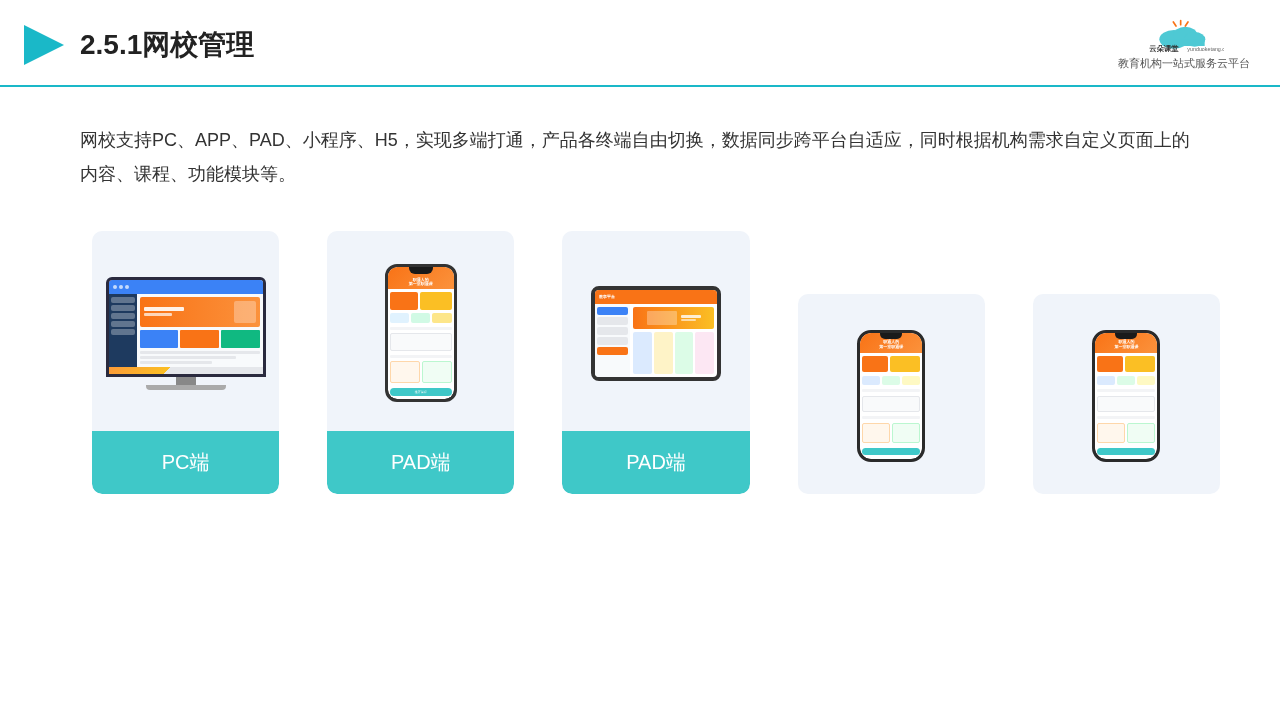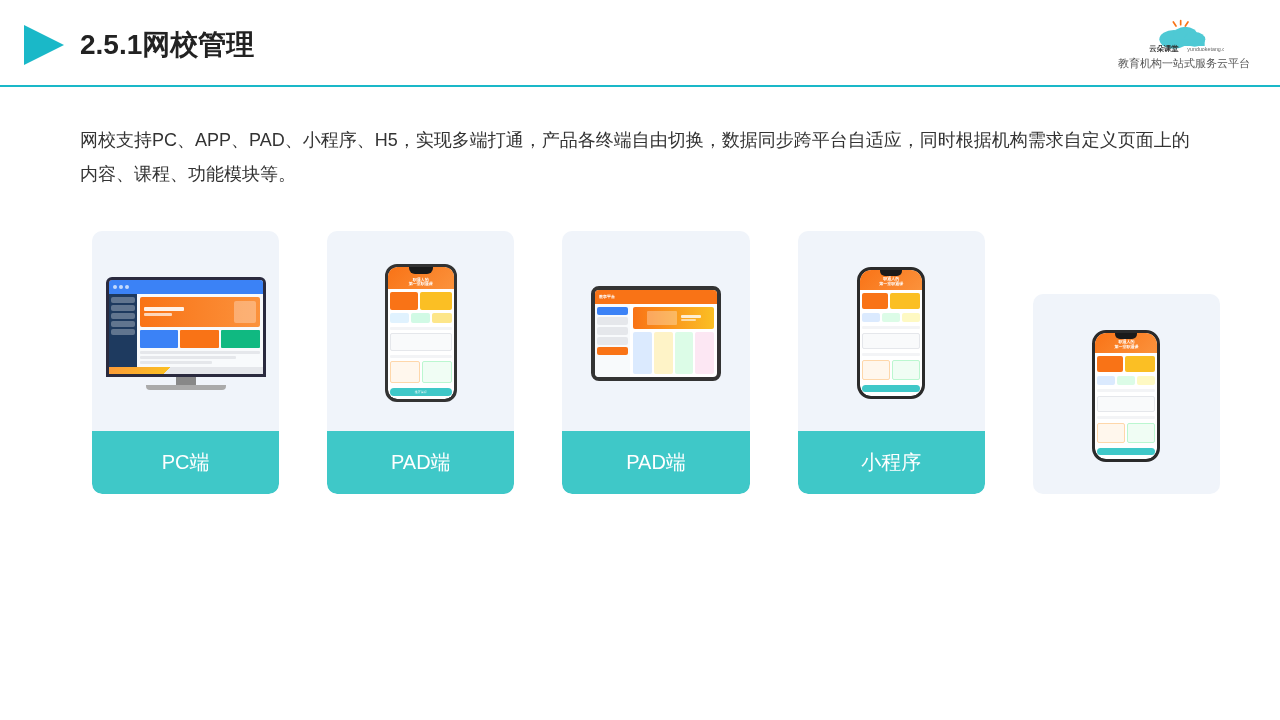--- a/index.html
+++ b/index.html
@@ -571,21 +571,20 @@
               <div style="display:flex;gap:2px;margin-top:2px;">
                 <div style="flex:1;height:20px;background:#fff7ed;border-radius:2px;border:1px solid #fed7aa;"></div>
                 <div style="flex:1;height:20px;background:#f0fdf4;border-radius:2px;border:1px solid #bbf7d0;"></div>
               </div>
               <div style="height:7px;background:#3fc8c8;border-radius:4px;margin-top:3px;"></div>
             </div>
           </div>
         </div>
       </div>
     </div>
-    <div class="device-label">小程序</div>
   </div>
 
   <div class="device-card">
     <div class="device-image-area">
       <div class="phone-mockup">
         <div class="mini-phone-outer">
           <div class="mini-phone-notch"></div>
           <div class="mini-phone-screen">
             <div class="mini-phone-top">
               <div class="mini-phone-top-text">职通人的<br>第一堂职通课</div>

